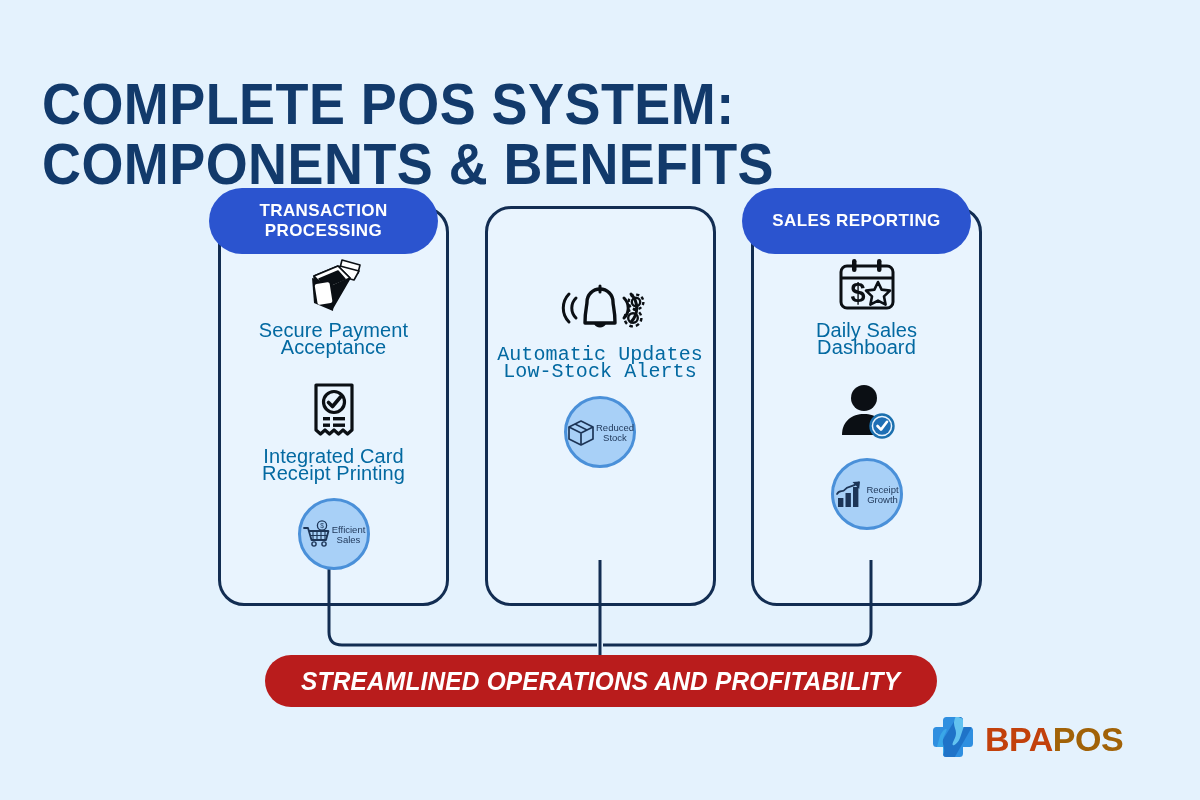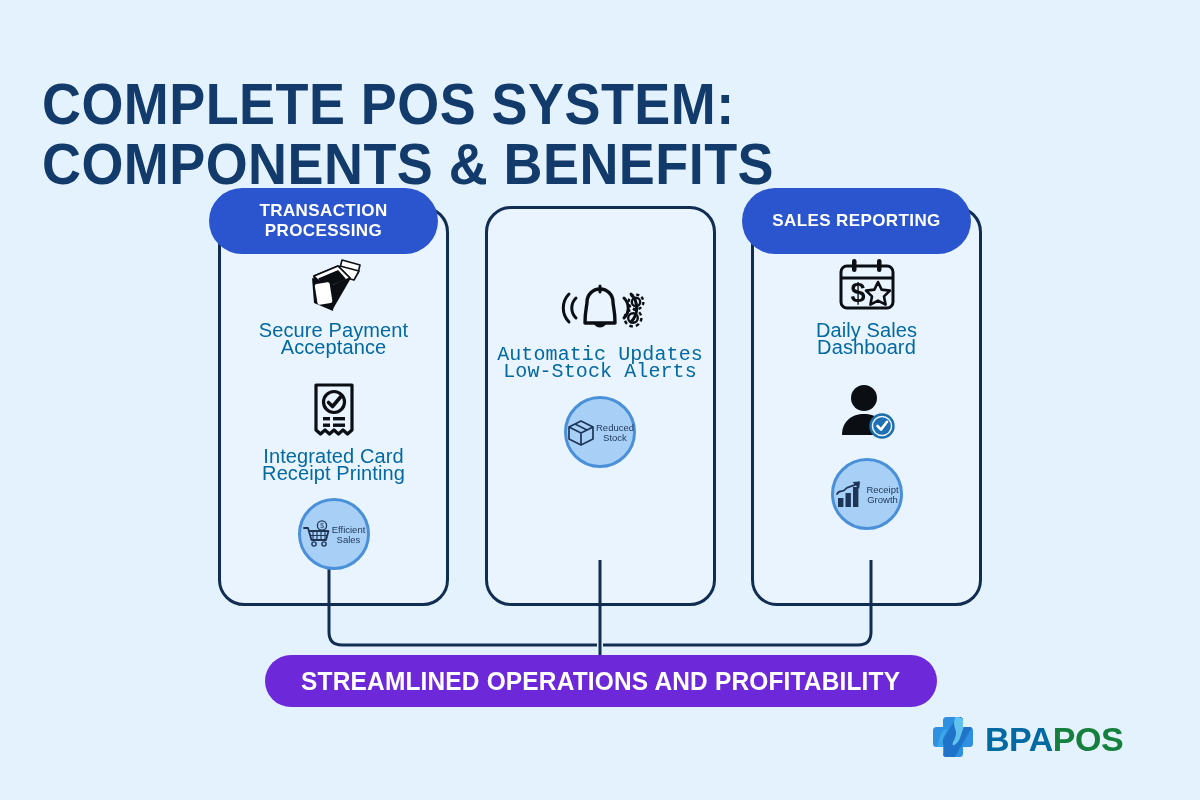--- a/index.html
+++ b/index.html
@@ -152,26 +152,27 @@
     z-index: 1;
   }
 
   
   #banner {
     position: absolute;
     top: 655px;
     left: 265px;
     width: 672px;
     height: 52px;
-    background: #6d28d9;
+    background: #b91c1c;
     border-radius: 26px;
     display: flex;
     align-items: center;
     justify-content: center;
     z-index: 4;
+    font-style: italic;
   }
   #banner-text {
     color: #ffffff;
     font-weight: bold;
     font-size: 26px;
     letter-spacing: 0.2px;
     transform: scaleX(0.94);
     white-space: nowrap;
   }
 
@@ -183,22 +184,22 @@
     display: flex;
     align-items: center;
     gap: 9px;
   }
   #logo-text {
     font-weight: bold;
     font-size: 34px;
     letter-spacing: -0.5px;
     line-height: 34px;
   }
-  .logo-bpa { color: #0369a1; }
-  .logo-pos { color: #15803d; }
+  .logo-bpa { color: #c2410c; }
+  .logo-pos { color: #a16207; }
 </style>
 </head>
 <body>
 
 <div id="title-block">
   <div class="title-line">COMPLETE POS SYSTEM:</div>
   <div class="title-line">COMPONENTS &amp; BENEFITS</div>
 </div>
 
 <svg id="connectors" viewBox="0 0 1200 110">

